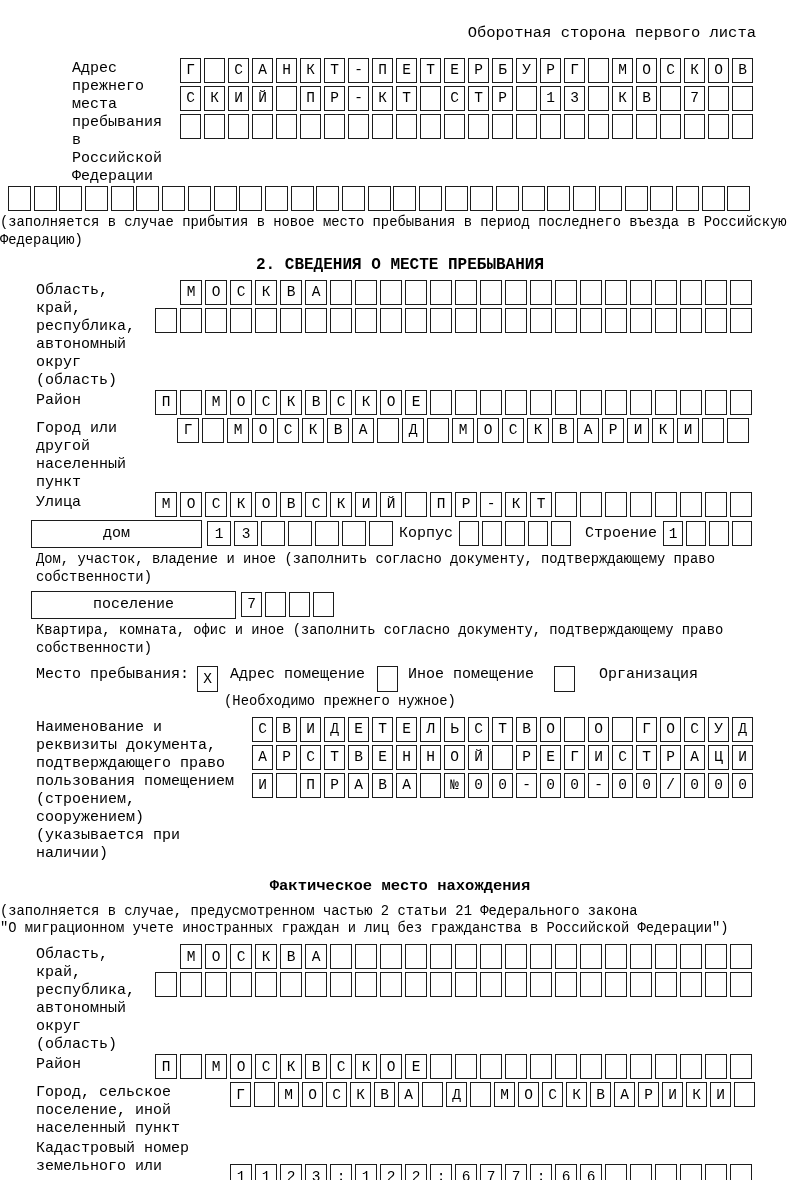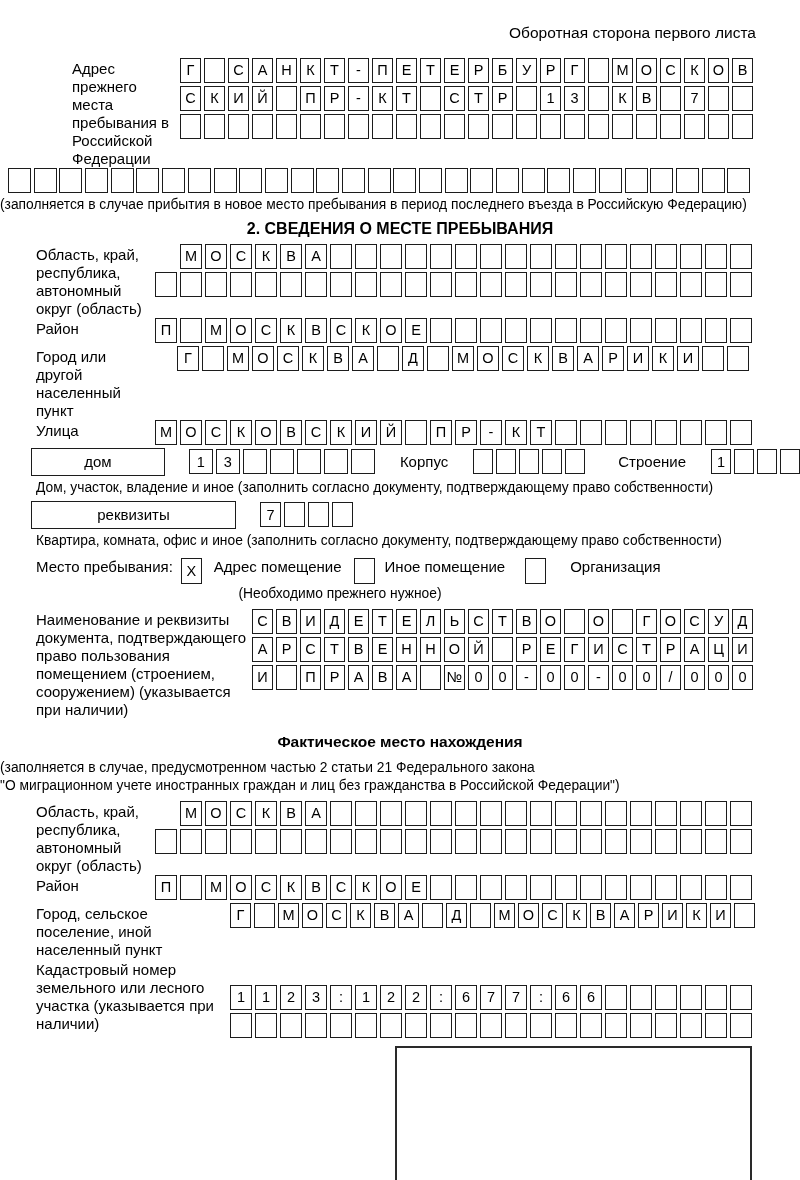--- a/index.html
+++ b/index.html
@@ -1,20 +1,20 @@
 <!DOCTYPE html>
 <html lang="ru"><head>
 <meta charset="utf-8">
 <style>
   html,body{margin:0;padding:0;background:#fff;}
   .page{
     position:relative;
     width:800px;height:1180px;
     background:#fff;color:#000;
-    font-family:Liberation Sans, sans-serif;
+    font-family:Liberation Mono, monospace;
     overflow:hidden;box-sizing:border-box;
   }
   .hdr-note{padding:24px 44px 0 0;text-align:right;font-size:15.5px;}
   
   .cellrow{display:flex;gap:3px;margin-bottom:3px;}
   .cell{
     box-sizing:border-box;flex:0 0 auto;
     width:22px;height:25px;
     border:1.6px solid #1c1c1c;background:#fff;
     display:flex;align-items:center;justify-content:center;
@@ -35,21 +35,21 @@
   .lw108{flex:0 0 108px}
   .lw119{flex:0 0 119px}
   .lw194{flex:0 0 194px}
   .lw216{flex:0 0 216px}
   .rows{display:flex;flex-direction:column;}
   .caption{font-size:13.8px;line-height:1.3;}
   .center{text-align:left;}
   .sec-title{font-size:16px;font-weight:bold;text-align:center;margin:6px 0 6px 0;}
   .sub-title{font-size:15.5px;font-weight:bold;text-align:center;margin:14px 0 8px 0;}
   
-  .inline-row{display:flex;align-items:center;margin-left:31px;margin-bottom:3px;gap:19px;}
+  .inline-row{display:flex;align-items:center;margin-left:31px;margin-bottom:3px;}
   .wide-box{
     box-sizing:border-box;border:1.6px solid #1c1c1c;height:28px;
     display:flex;align-items:center;justify-content:center;font-size:15px;
   }
   .wb171{width:171px}
   .wb205{width:205px}
   .inline-label{font-size:15px;padding:0 6px;}
   
   .stay-row{display:flex;align-items:flex-start;margin:8px 0 2px 36px;font-size:15px;}
   .checkbox{
@@ -369,21 +369,21 @@
     <div class="cellrow c20" style="margin:0">
         <span class="cell">1</span>
         <span class="cell"></span>
         <span class="cell"></span>
         <span class="cell"></span>
       </div>
   </div>
   <div class="caption ml36">Дом, участок, владение и иное (заполнить согласно документу, подтверждающему право собственности)</div>
 
   <div class="inline-row mt4">
-    <div class="wide-box wb205">реквизиты</div>
+    <div class="wide-box wb205">поселение</div>
     <div class="cellrow c21" style="margin:0 0 0 5px">
         <span class="cell">7</span>
         <span class="cell"></span>
         <span class="cell"></span>
         <span class="cell"></span>
       </div>
   </div>
   <div class="caption ml36">Квартира, комната, офис и иное (заполнить согласно документу, подтверждающему право собственности)</div>
 
   <div class="stay-row">

